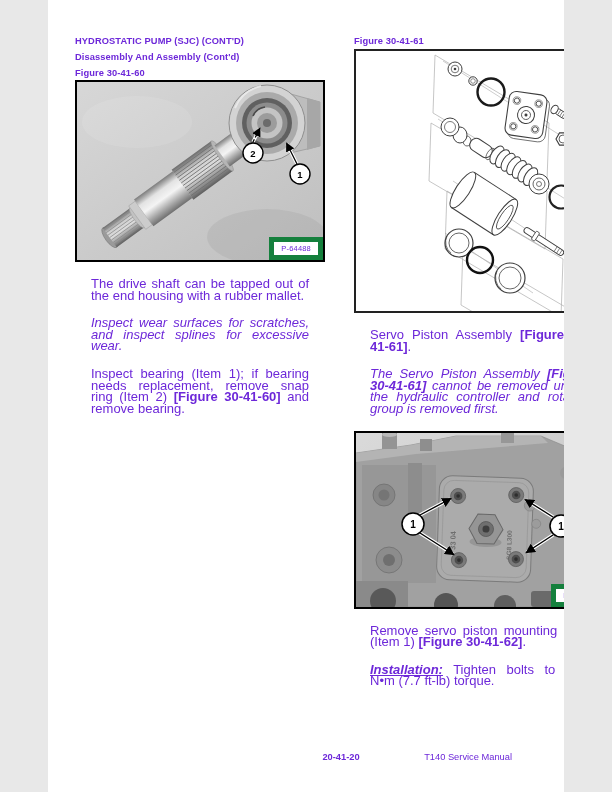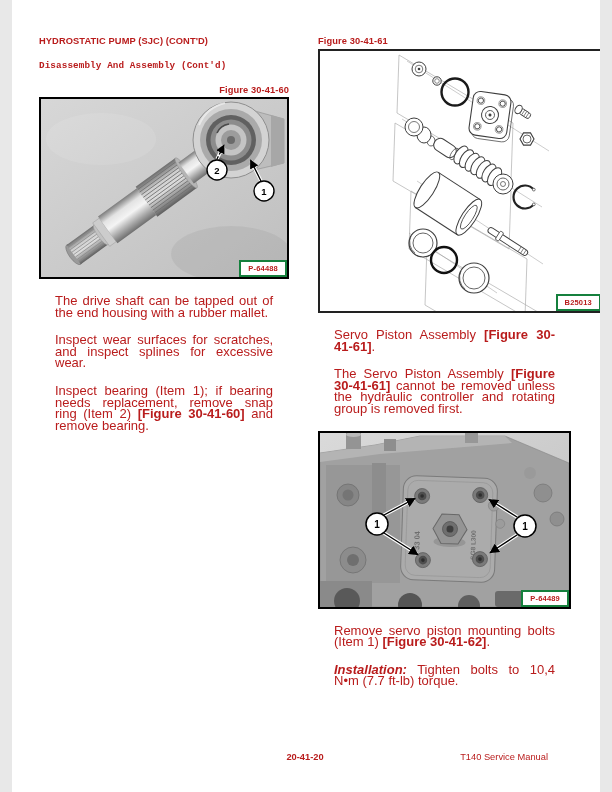--- a/index.html
+++ b/index.html
@@ -1,43 +1,43 @@
 <!DOCTYPE html>
 <html><head>
 <meta charset="utf-8">
 <style>
   html,body { margin:0; padding:0; background:#e8e8e8; }
   .page {
-    position:relative; width:588px; height:792px; margin:0 auto;
-    background:#ffffff; font-family:"Liberation Sans", sans-serif; color:#b91c1c;
+    position:relative; width:516px; height:792px; margin:0 auto;
+    background:#ffffff; font-family:"Liberation Sans", sans-serif; color:#6d28d9;
     overflow:hidden;
   }
   .col { position:absolute; top:36px; }
   .col-left  { left:27px;  width:250px; }
   .col-right { left:306px; width:253px; }
   .h-main, .h-sub, .fig-caption {
     font-size:9.3px; font-weight:bold; line-height:11px; margin:0; letter-spacing:0.1px;
   }
-  .h-sub { margin-top:13px;font-family:Liberation Mono, monospace; }
-  .col-left .fig-caption { margin-top:14px;text-align:right; }
+  .h-sub { margin-top:5px; }
+  .col-left .fig-caption { margin-top:5px; }
   p.body {
     font-size:13px; line-height:11.6px; margin:16px; text-align:justify; text-justify:inter-word;
   }
   .photo-frame {
     position:relative; border:2px solid #000; background:#c9c9c9; line-height:0;
   }
   .frame60 { width:246px; height:178px; margin-top:1px; }
   .frame61 { width:244px; height:260px; margin-top:2px; border-color:#222; background:#fff;padding-left:37px; }
   .frame62 { width:249px; height:174px; margin-top:5px; }
   .photo-label {
-    position:absolute; right:0; bottom:0; background:#fff; border:2px solid #15803d;
-    font-size:7.5px; line-height:9px; padding:2px 7px 2px; font-weight:bold;
+    position:absolute; right:0; bottom:0; background:#fff; border:5px solid #15803d;
+    font-size:7.5px; line-height:9px; padding:2px 7px 2px; font-weight:normal;
     letter-spacing:0.2px;
   }
-  .mt15 { margin-top:15px; } .mt11 { margin-top:11px; } .mt12 { margin-top:12px; }
+  .mt15 { margin-top:15px; } .mt11 { margin-top:11px;font-style:italic; } .mt12 { margin-top:12px; }
   .mt16 { margin-top:16px; } .mt17 { margin-top:17px; } .mt19 { margin-top:19px; }
   .mt13 { margin-top:13px; }
   .footer-page {
     position:absolute; top:752px; left:0; width:586px; text-align:center;
     font-size:9.3px; font-weight:bold;
   }
   .footer-manual {
     position:absolute; top:752px; right:52px; font-size:9.3px; font-weight:normal;
   }
   svg { display:block; }
@@ -342,19 +342,19 @@
           <line x1="197" y1="84" x2="170" y2="67" stroke="#000000" stroke-width="1.4" marker-end="url(#p2arw)"></line>
           <line x1="197" y1="102" x2="171" y2="119" stroke="#000000" stroke-width="1.4" marker-end="url(#p2arw)"></line>
           <circle cx="205" cy="93" r="11" fill="#ffffff" stroke="#000000" stroke-width="1.5"></circle>
           <text x="205" y="96.8" text-anchor="middle" font-size="10" font-weight="bold">1</text>
         </g>
       </svg>
       <div class="photo-label">P-64489</div>
     </div>
 
     <p class="body mt19"><span>Remove servo piston mounting bolts (Item 1) </span><span style="font-weight: bold;">[Figure 30-41-62]</span><span>.</span></p>
-    <p class="body mt13"><span style="font-weight: bold; font-style: italic;">Installation:</span><span> Tighten bolts to 10,4 N•m (7.7 ft-lb) torque.</span></p>
+    <p class="body mt13"><span style="font-weight: bold; font-style: italic; text-decoration: underline;">Installation:</span><span> Tighten bolts to 10,4 N•m (7.7 ft-lb) torque.</span></p>
   </div>
 
   <div class="footer-page">20-41-20</div>
   <div class="footer-manual">T140 Service Manual</div>
 
 </div>
 
 </body></html>

